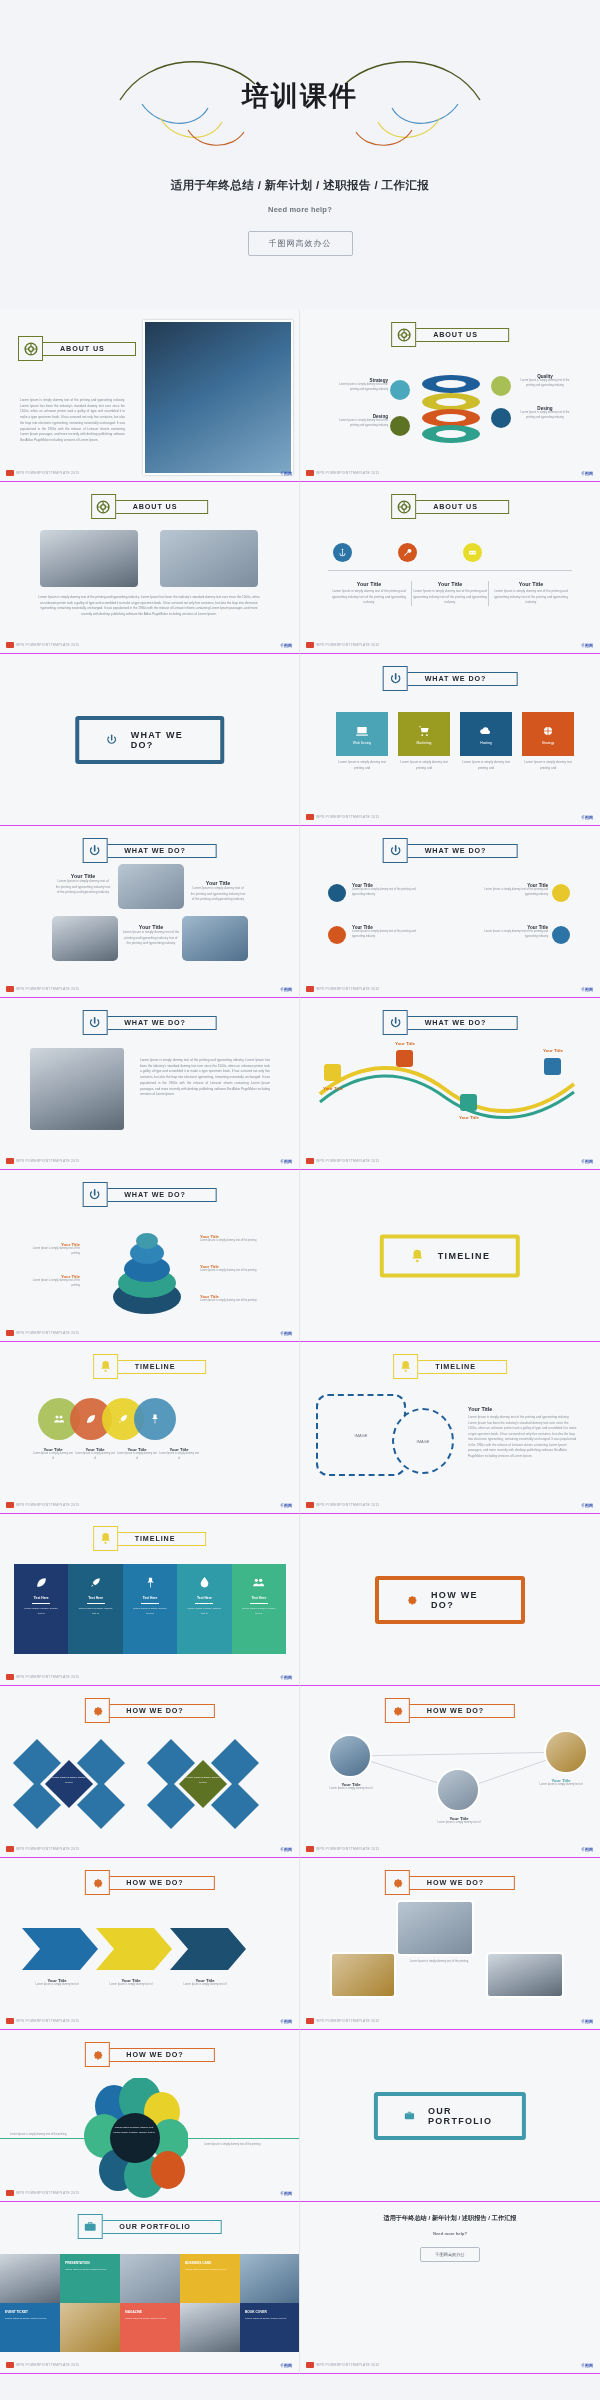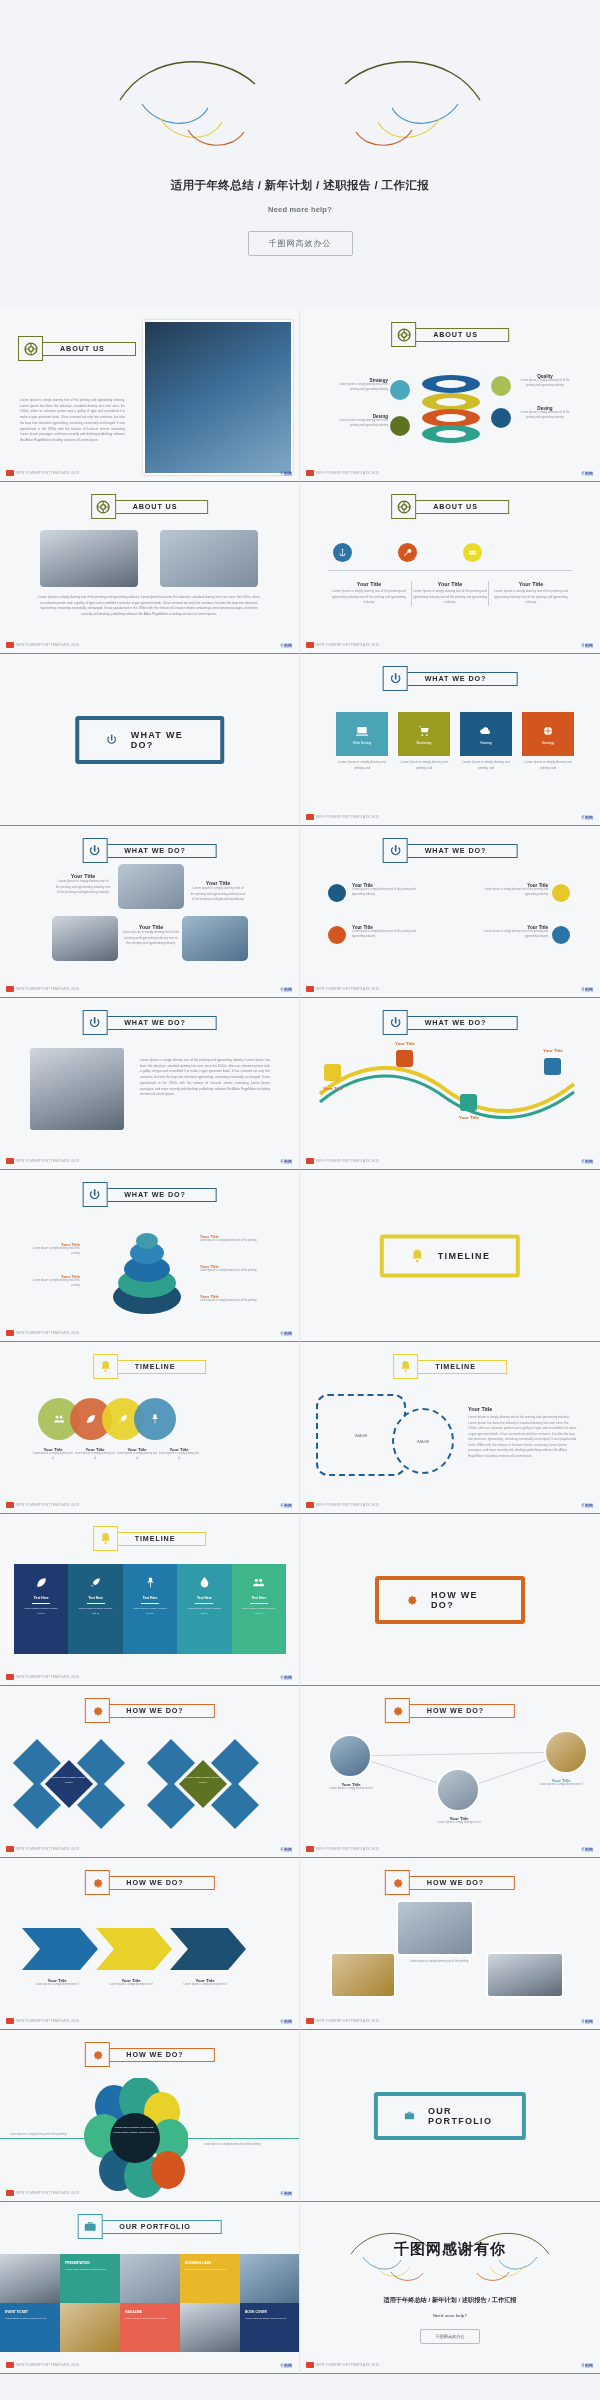--- a/index.html
+++ b/index.html
@@ -82,20 +82,21 @@
       <svg width="420" height="110" viewBox="0 0 420 110">
         <path d="M30 58 C60 10, 130 10, 165 42" stroke="#4e5620" stroke-width="1.4" fill="none"></path>
         <path d="M390 58 C360 10, 290 10, 255 42" stroke="#4e5620" stroke-width="1.4" fill="none"></path>
         <path d="M52 62 C68 86, 106 88, 118 66" stroke="#4a90c4" stroke-width="1.2" fill="none"></path>
         <path d="M368 62 C352 86, 314 88, 302 66" stroke="#4a90c4" stroke-width="1.2" fill="none"></path>
         <path name="y" d="M70 76 C84 100, 120 102, 132 80" stroke="#e3d24a" stroke-width="1.2" fill="none"></path>
         <path d="M350 76 C336 100, 300 102, 288 80" stroke="#e3d24a" stroke-width="1.2" fill="none"></path>
         <path d="M98 88 C110 108, 142 108, 154 90" stroke="#c2622a" stroke-width="1.2" fill="none"></path>
         <path d="M322 88 C310 108, 278 108, 266 90" stroke="#c2622a" stroke-width="1.2" fill="none"></path>
       </svg>
+      <div class="hero-title">培训课件</div>
     </div>
     <div class="hero-sub">适用于年终总结 / 新年计划 / 述职报告 / 工作汇报</div>
     <div class="hero-need">Need more help?</div>
     <button class="hero-btn">千图网高效办公</button>
   </div>
 
   <div class="grid">
 
     <div class="slide">
       <div class="hdr" style="left:18px;transform:none;top:26px">
@@ -878,33 +879,20 @@
         </div>
       </div>
       <div class="fleft">
           <div class="fmark"></div>
           <em>WPS POWERPOINTTEMPLATE 2015</em>
         </div>
       <div class="fright">千图网</div>
     </div>
 
     <div class="slide" style="display:flex;flex-direction:column;align-items:center">
-      <div style="position:relative;width:230px;height:62px;margin-top:20px">
-        <svg width="230" height="62" viewBox="0 0 230 62">
-          <path d="M16 32 C34 6, 72 6, 92 24" stroke="#4e5620" stroke-width=".9" fill="none"></path>
-          <path d="M214 32 C196 6, 158 6, 138 24" stroke="#4e5620" stroke-width=".9" fill="none"></path>
-          <path d="M28 35 C38 50, 59 51, 66 38" stroke="#4a90c4" stroke-width=".8" fill="none"></path>
-          <path d="M202 35 C192 50, 171 51, 164 38" stroke="#4a90c4" stroke-width=".8" fill="none"></path>
-          <path d="M40 43 C48 57, 68 58, 75 45" stroke="#e3d24a" stroke-width=".8" fill="none"></path>
-          <path d="M190 43 C182 57, 162 58, 155 45" stroke="#e3d24a" stroke-width=".8" fill="none"></path>
-          <path d="M56 50 C63 61, 81 61, 88 51" stroke="#c2622a" stroke-width=".8" fill="none"></path>
-          <path d="M174 50 C167 61, 149 61, 142 51" stroke="#c2622a" stroke-width=".8" fill="none"></path>
-        </svg>
-        <div style="position:absolute;left:0;right:0;top:18px;text-align:center;font-size:15px;font-weight:bold;color:#1b1d21;letter-spacing:1px">千图网感谢有你</div>
-      </div>
       <div style="margin-top:12px;font-size:6.2px;font-weight:bold;color:#2b2f36">适用于年终总结 / 新年计划 / 述职报告 / 工作汇报</div>
       <div style="margin-top:8px;font-size:4.2px;font-weight:bold;color:#6e737c">Need more help?</div>
       <button style="margin-top:11px;border:1px solid #b6bcc6;background:transparent;color:#5d646f;font-size:4.2px;padding:4px 14px;border-radius:2px;font-family:inherit;cursor:pointer">千图网高效办公</button>
       <div class="fleft">
           <div class="fmark"></div>
           <em>WPS POWERPOINTTEMPLATE 2015</em>
         </div>
       <div class="fright">千图网</div>
     </div>
 

